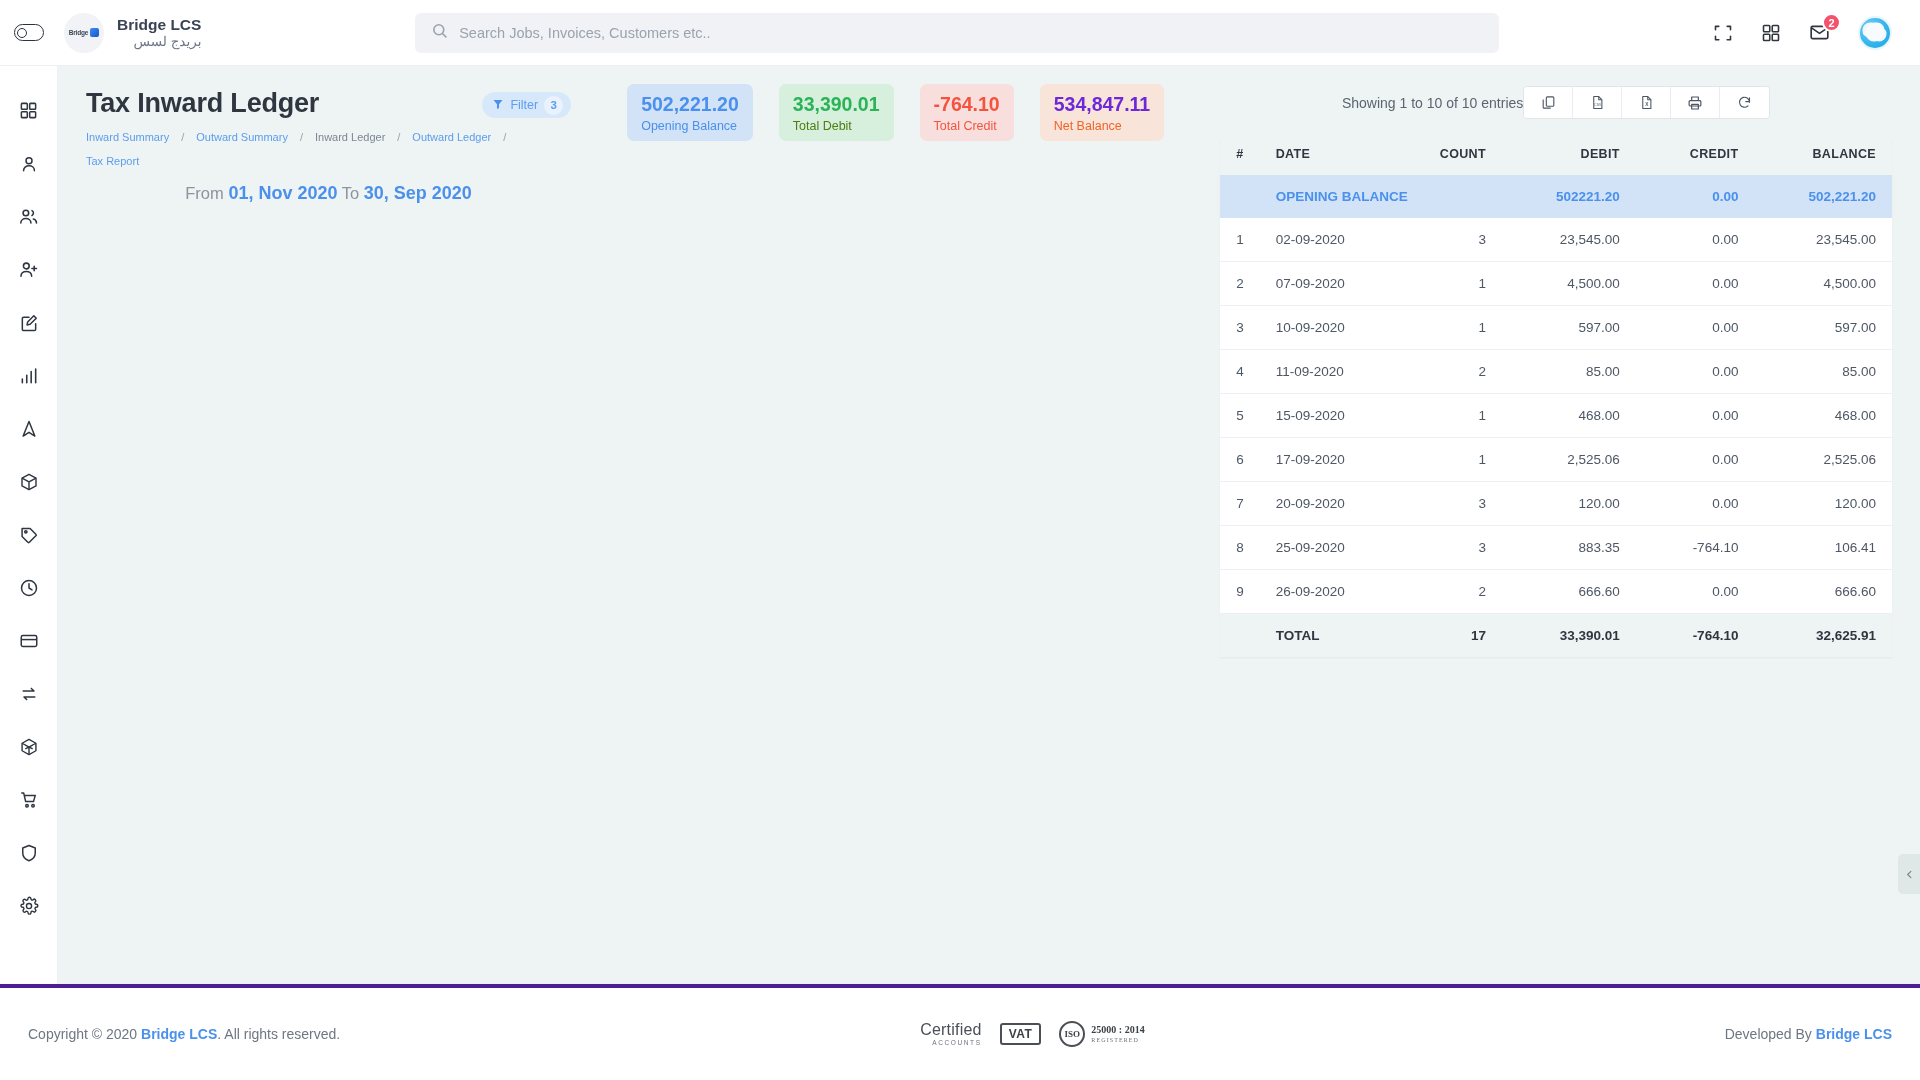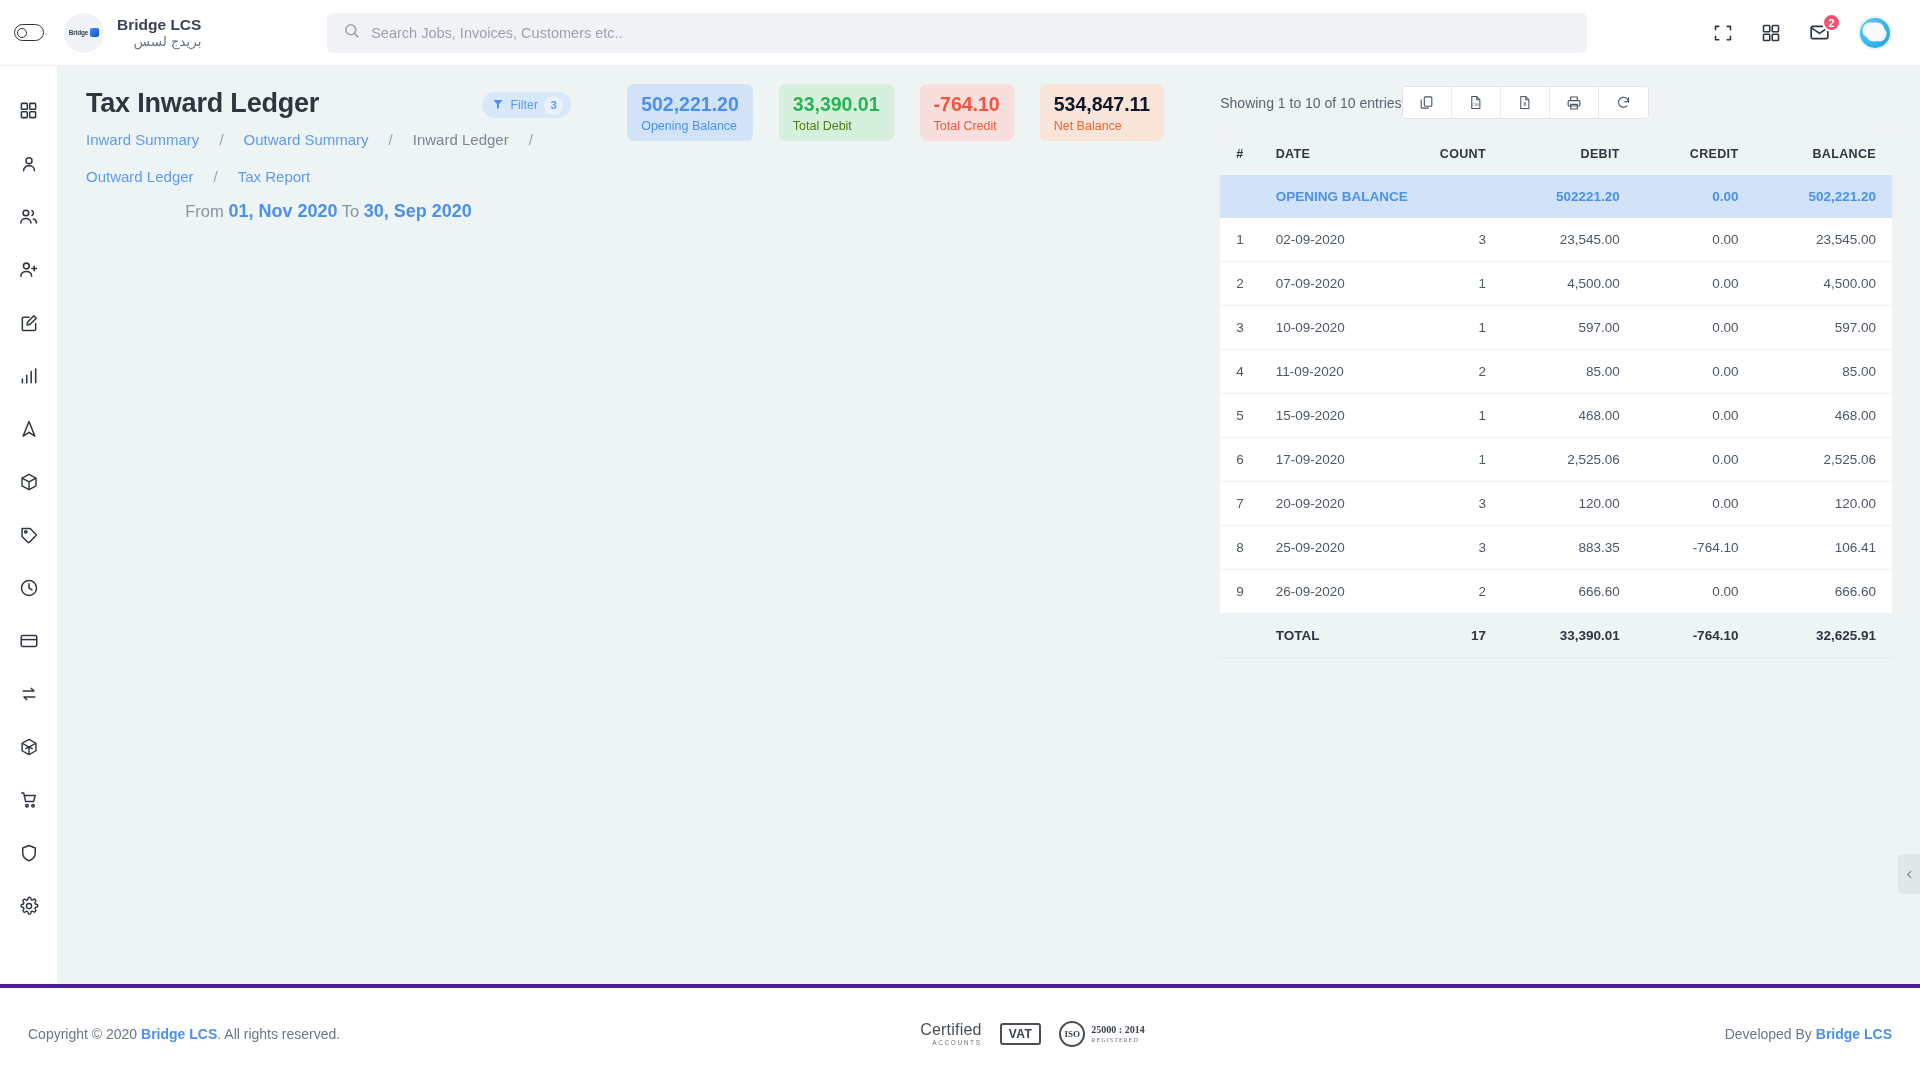--- a/index.html
+++ b/index.html
@@ -36,21 +36,21 @@
   .brand-logo .lg-sq {
     width: 9px; height: 9px; border-radius: 2px;
     background: linear-gradient(135deg, #3b8bf5 0%, #1757c8 100%);
   }
   .brand-text { line-height: 1.15; }
   .brand-name { font-size: 15.5px; font-weight: 700; color: #3a4354; }
   .brand-sub { font-size: 13.5px; color: #6b7787; direction: rtl; }
 
   .search-wrap { flex: 1; display: flex; justify-content: center; }
   .search-box {
-    width: 1260px; height: 40px; background: #f1f2f5; border-radius: 6px;
+    width: 1084px; height: 40px; background: #f1f2f5; border-radius: 6px;
     display: flex; align-items: center; padding: 0 16px; gap: 11px;
   }
   .search-box input {
     border: none; outline: none; background: transparent; flex: 1;
     font-size: 14.5px; color: #4a5260; font-family: "Liberation Sans", sans-serif;
   }
   .search-box input::placeholder { color: #9aa3b0; }
 
   .top-actions { display: flex; align-items: center; gap: 28px; padding-right: 28px; }
   .ta-icon { cursor: pointer; display: flex; align-items: center; position: relative; }
@@ -88,21 +88,21 @@
   .side-item svg { display: block; }
 
   .content-area {
     flex: 1; background: #eef3f3; min-width: 0;
     display: flex; flex-direction: row; position: relative;
   }
 
   
   .page-head { padding: 22px 28px 0 28px; position: relative; }
   .page-title { font-size: 27px; font-weight: 700; color: #2f3640; letter-spacing: -.2px; }
-  .breadcrumb { margin-top: 12px; font-size: 15px; color: #7d8794; display: flex; gap: 20px; flex-wrap: wrap; }
+  .breadcrumb { margin-top: 12px; font-size: 11px; color: #7d8794; display: flex; gap: 12px; flex-wrap: wrap; }
   .breadcrumb a { color: #5c9dee; text-decoration: none; cursor: pointer; }
   .breadcrumb .bc-active { color: #7d8794; }
   .breadcrumb .bc-sep { color: #9aa3ae; }
 
   .filter-btn {
     position: absolute; right: 28px; top: 26px;
     height: 26px; padding: 0 8px 0 10px; border-radius: 13px;
     background: #d8e8fb; display: flex; align-items: center; gap: 6px;
     font-size: 12.5px; color: #5c9dee; cursor: pointer;
   }
@@ -124,21 +124,21 @@
     display: flex; flex-direction: column; justify-content: center;
   }
   .card-val { font-size: 19.5px; font-weight: 600; line-height: 1.25; }
   .card-lbl { font-size: 12.5px; margin-top: 2px; }
 
   
   .panel {
     margin: 20px 28px 0 28px; background: transparent; flex: 1; min-height: 0;
     display: flex; flex-direction: column;
   }
-  .panel-top { display: flex; align-items: center; justify-content: flex-start; }
+  .panel-top { display: flex; align-items: center; justify-content: center; }
   .showing { font-size: 14px; color: #5b6472; }
   .tbl-tools { display: flex; border: 1px solid #e1e5ea; border-radius: 4px; overflow: hidden; background: #fff; }
   .tool-btn {
     width: 49px; height: 31px; display: flex; align-items: center; justify-content: center;
     border-right: 1px solid #e9ecf0; background: #fff; cursor: pointer; color: #4d5663;
   }
   .tool-btn:last-child { border-right: none; }
 
   .table-card {
     margin-top: 14px; background: #fff; border-radius: 7px 7px 0 0; overflow: hidden;
@@ -402,21 +402,21 @@
       </div>
       <div class="card" style="background:#d6f0dd">
         <div class="card-val" style="color:#2bb457">33,390.01</div>
         <div class="card-lbl" style="color:#4d7c0f">Total Debit</div>
       </div>
       <div class="card" style="background:#f8dfdd">
         <div class="card-val" style="color:#f4533d">-764.10</div>
         <div class="card-lbl" style="color:#f4533d">Total Credit</div>
       </div>
       <div class="card" style="background:#f8e4d8">
-        <div class="card-val" style="color:#0f172a">534,847.11</div>
+        <div class="card-val" style="color:#6d28d9">534,847.11</div>
         <div class="card-lbl" style="color:#f0642a">Net Balance</div>
       </div>
     </div>
 
     <div class="panel">
       <div class="panel-top">
         <div class="showing">Showing 1 to 10 of 10 entries</div>
         <div class="tbl-tools">
           <div class="tool-btn">
             <svg width="15" height="15" viewBox="0 0 24 24" fill="none" stroke="#4d5663" stroke-width="1.8" stroke-linejoin="round">

